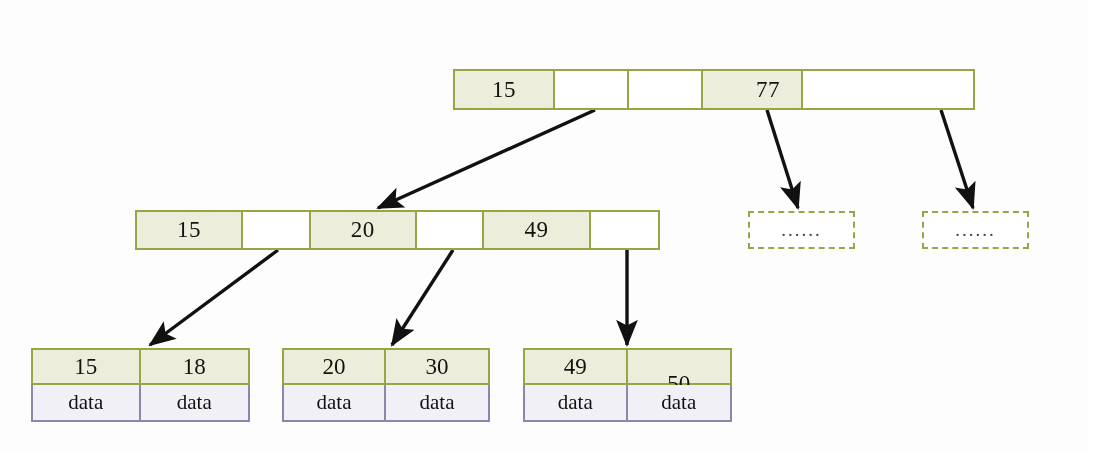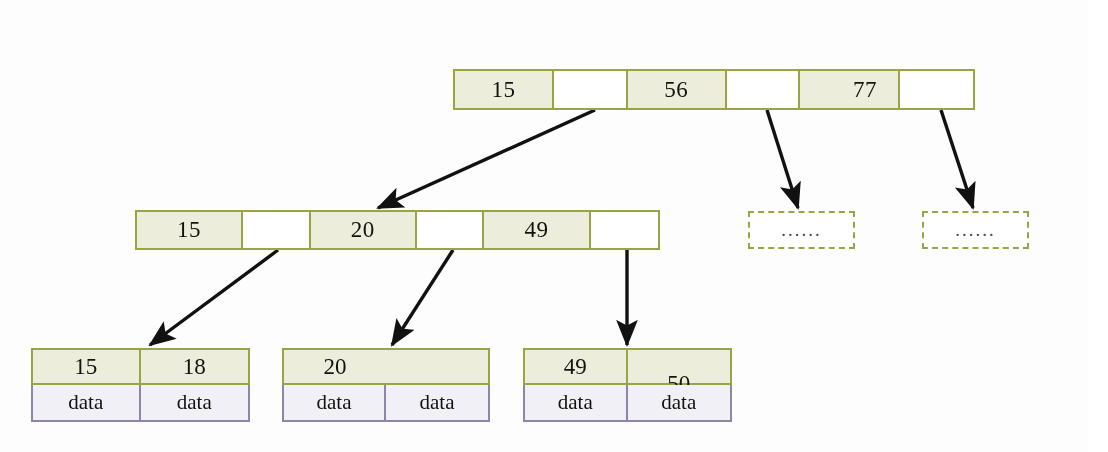--- a/index.html
+++ b/index.html
@@ -138,21 +138,20 @@
     <line x1="767" y1="110" x2="798" y2="208" stroke="#111111" stroke-width="3.4" marker-end="url(#ah)"></line>
     <line x1="941" y1="110" x2="973" y2="208" stroke="#111111" stroke-width="3.4" marker-end="url(#ah)"></line>
     <line x1="278" y1="250" x2="150" y2="345" stroke="#111111" stroke-width="3.4" marker-end="url(#ah)"></line>
     <line x1="453" y1="250" x2="392" y2="345" stroke="#111111" stroke-width="3.4" marker-end="url(#ah)"></line>
     <line x1="627" y1="250" x2="627" y2="345" stroke="#111111" stroke-width="3.4" marker-end="url(#ah)"></line>
   </svg>
 
   <div class="node" style="left:453px; top:69px; width:522px; height:41px;">
     <div class="cell" style="width:100px;">15</div>
     <div class="cell ptr" style="width:74px;"></div>
-    <div class="cell" style="width:100px;">56</div>
     <div class="cell ptr" style="width:74px;"></div>
     <div class="cell" style="width:100px;padding-left:32px;">77</div>
     <div class="cell ptr" style="width:74px;"></div>
   </div>
 
   <div class="node" style="left:135px; top:210px; width:525px; height:40px;">
     <div class="cell" style="width:107px;">15</div>
     <div class="cell ptr" style="width:68px;"></div>
     <div class="cell" style="width:107px;">20</div>
     <div class="cell ptr" style="width:68px;"></div>
@@ -170,20 +169,21 @@
     </div>
     <div class="leaf-datas" style="height:37px;">
       <div class="leaf-data" style="width:50%;">data</div>
       <div class="leaf-data" style="width:50%;">data</div>
     </div>
   </div>
 
   <div class="leaf" style="left:282px; top:348px; width:208px;">
     <div class="leaf-keys" style="height:37px;">
       <div class="leaf-key" style="width:50%;">20</div>
+      <div class="leaf-key" style="width:50%;">30</div>
     </div>
     <div class="leaf-datas" style="height:37px;">
       <div class="leaf-data" style="width:50%;">data</div>
       <div class="leaf-data" style="width:50%;">data</div>
     </div>
   </div>
 
   <div class="leaf" style="left:523px; top:348px; width:209px;">
     <div class="leaf-keys" style="height:37px;">
       <div class="leaf-key" style="width:50%;">49</div>

